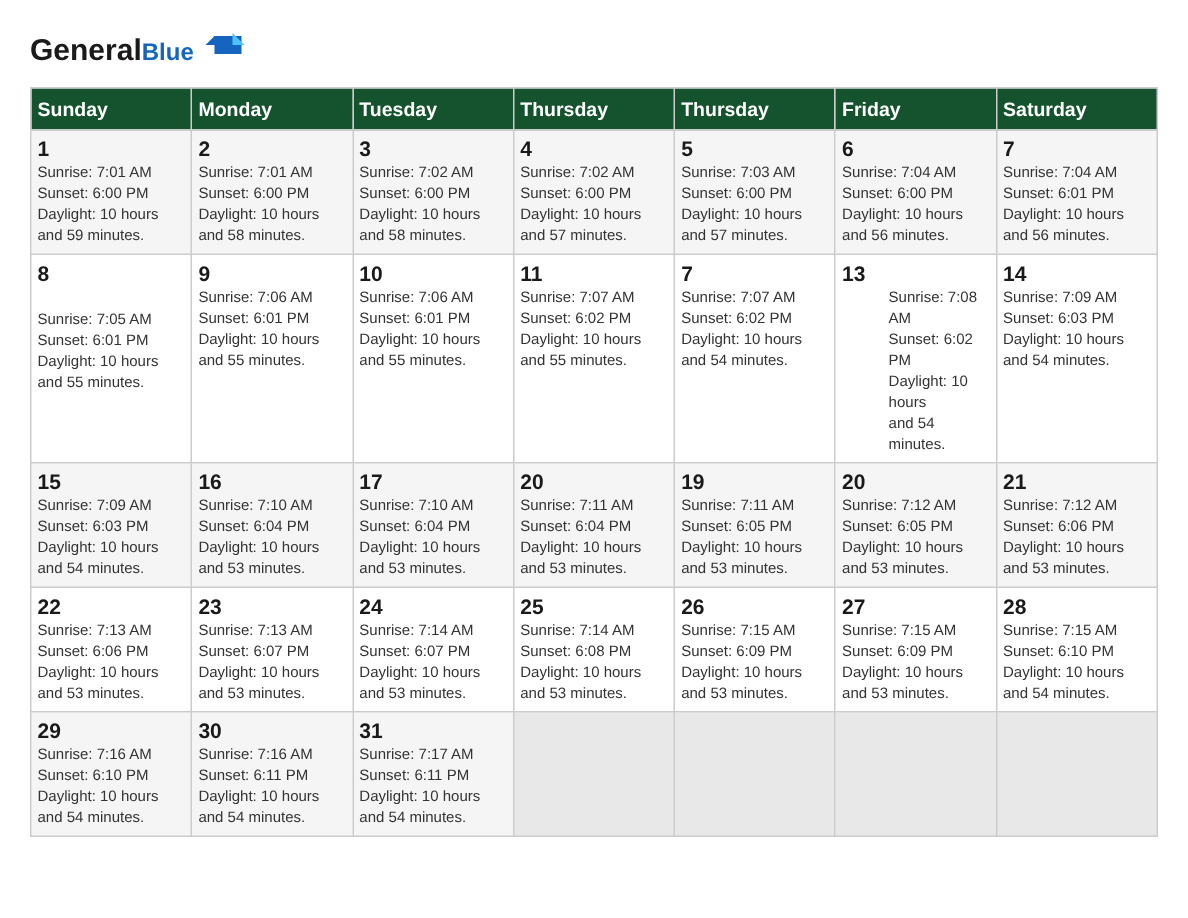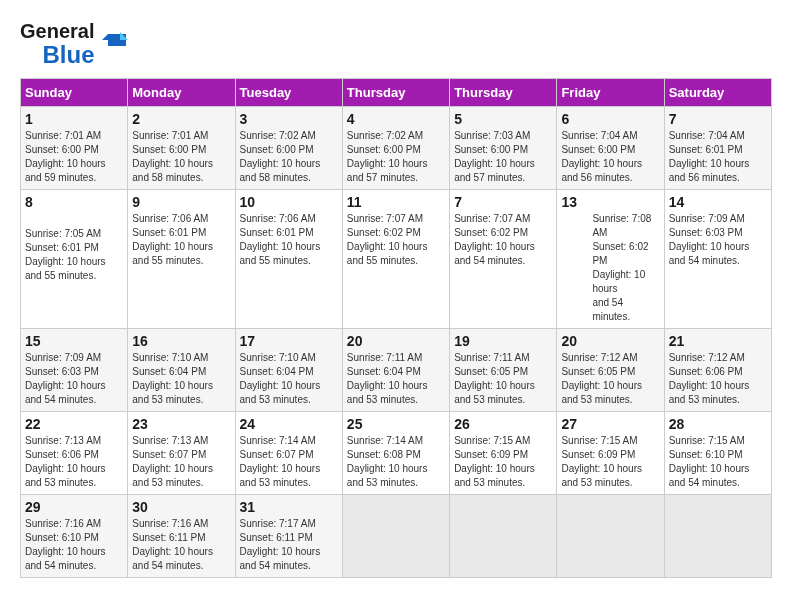--- a/index.html
+++ b/index.html
@@ -32,21 +32,21 @@
     .location-title {
       font-size: 16px;
       color: #444;
     }
     table {
       width: 100%;
       border-collapse: collapse;
       font-size: 11px;
     }
     thead tr th {
-      background-color: #a21caf;
+      background-color: #14532d;
       color: #fff;
       padding: 6px 4px;
       text-align: left;
       font-size: 13px;
       font-weight: bold;
       border: 1px solid #ccc;
     }
     tbody tr td {
       border: 1px solid #ccc;
       padding: 4px;
@@ -72,23 +72,23 @@
       color: #333;
       line-height: 1.4;
     }
   </style>
 </head>
 <body>
 
 <div class="header-area">
   <div class="logo">
     <div style="display:flex;align-items:center;gap:4px;">
-      <div style="display:flex;flex-direction:column;align-items:flex-end;justify-content:space-between;">
+      <div style="display:flex;flex-direction:row;align-items:flex-end;justify-content:space-between;">
         <span style="font-size:20px;font-weight:bold;color:#1a1a1a;line-height:1.1;">General</span>
-        <span style="font-size:24px;font-weight:bold;color:#1565c0;line-height:1.1;">Blue</span>
+        <span style="font-size:16px;font-weight:bold;color:#1565c0;line-height:1.1;">Blue</span>
       </div>
       <svg width="30" height="28" viewBox="0 0 30 28">
         <polygon points="10,4 28,4 28,16 10,16 10,10 4,10" fill="#1565c0"></polygon>
         <polygon points="22,2 30,10 22,10" fill="#4fc3f7"></polygon>
       </svg>
     </div>
   </div>
 </div>
 
 <table>

